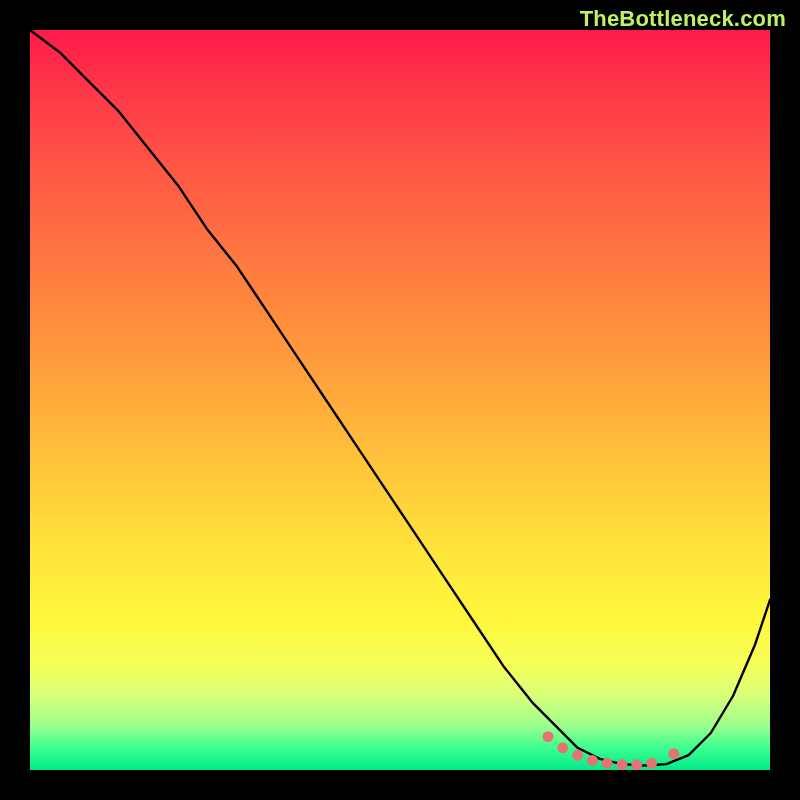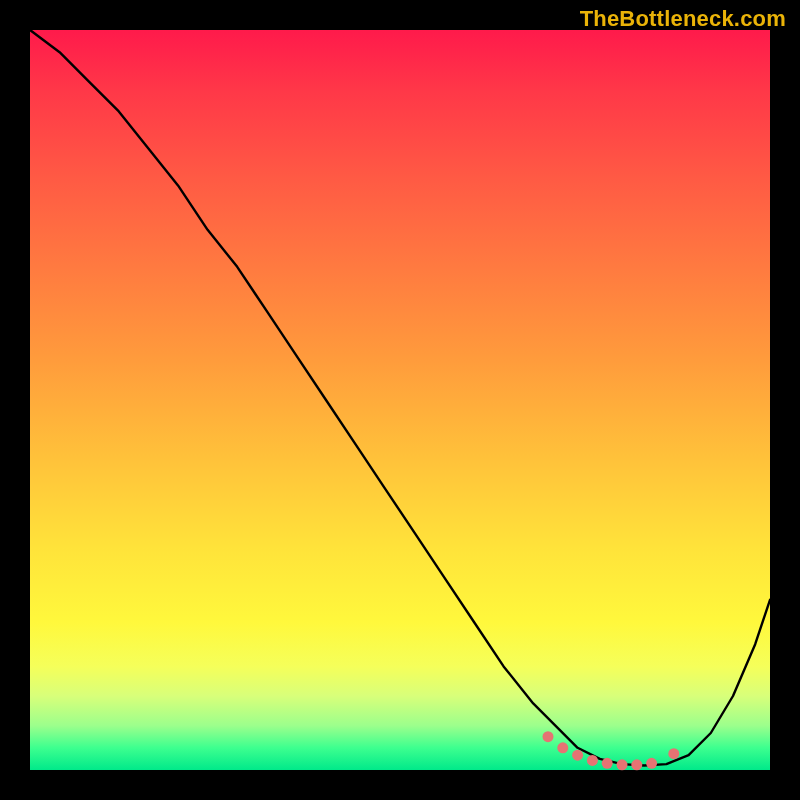--- a/index.html
+++ b/index.html
@@ -38,21 +38,21 @@
       #d8ff7a 90%,
       #9cff8c 94%,
       #3dff8f 97%,
       #00e98a 100%
     );
   }
   .watermark {
     position: absolute;
     top: 6px;
     right: 14px;
-    color: #eab308;
+    color: #bef264;
     font-size: 22px;
     font-weight: 600;
     letter-spacing: 0.2px;
     user-select: none;
   }
   svg.curve {
     position: absolute;
     left: 0;
     top: 0;
     width: 740px;

